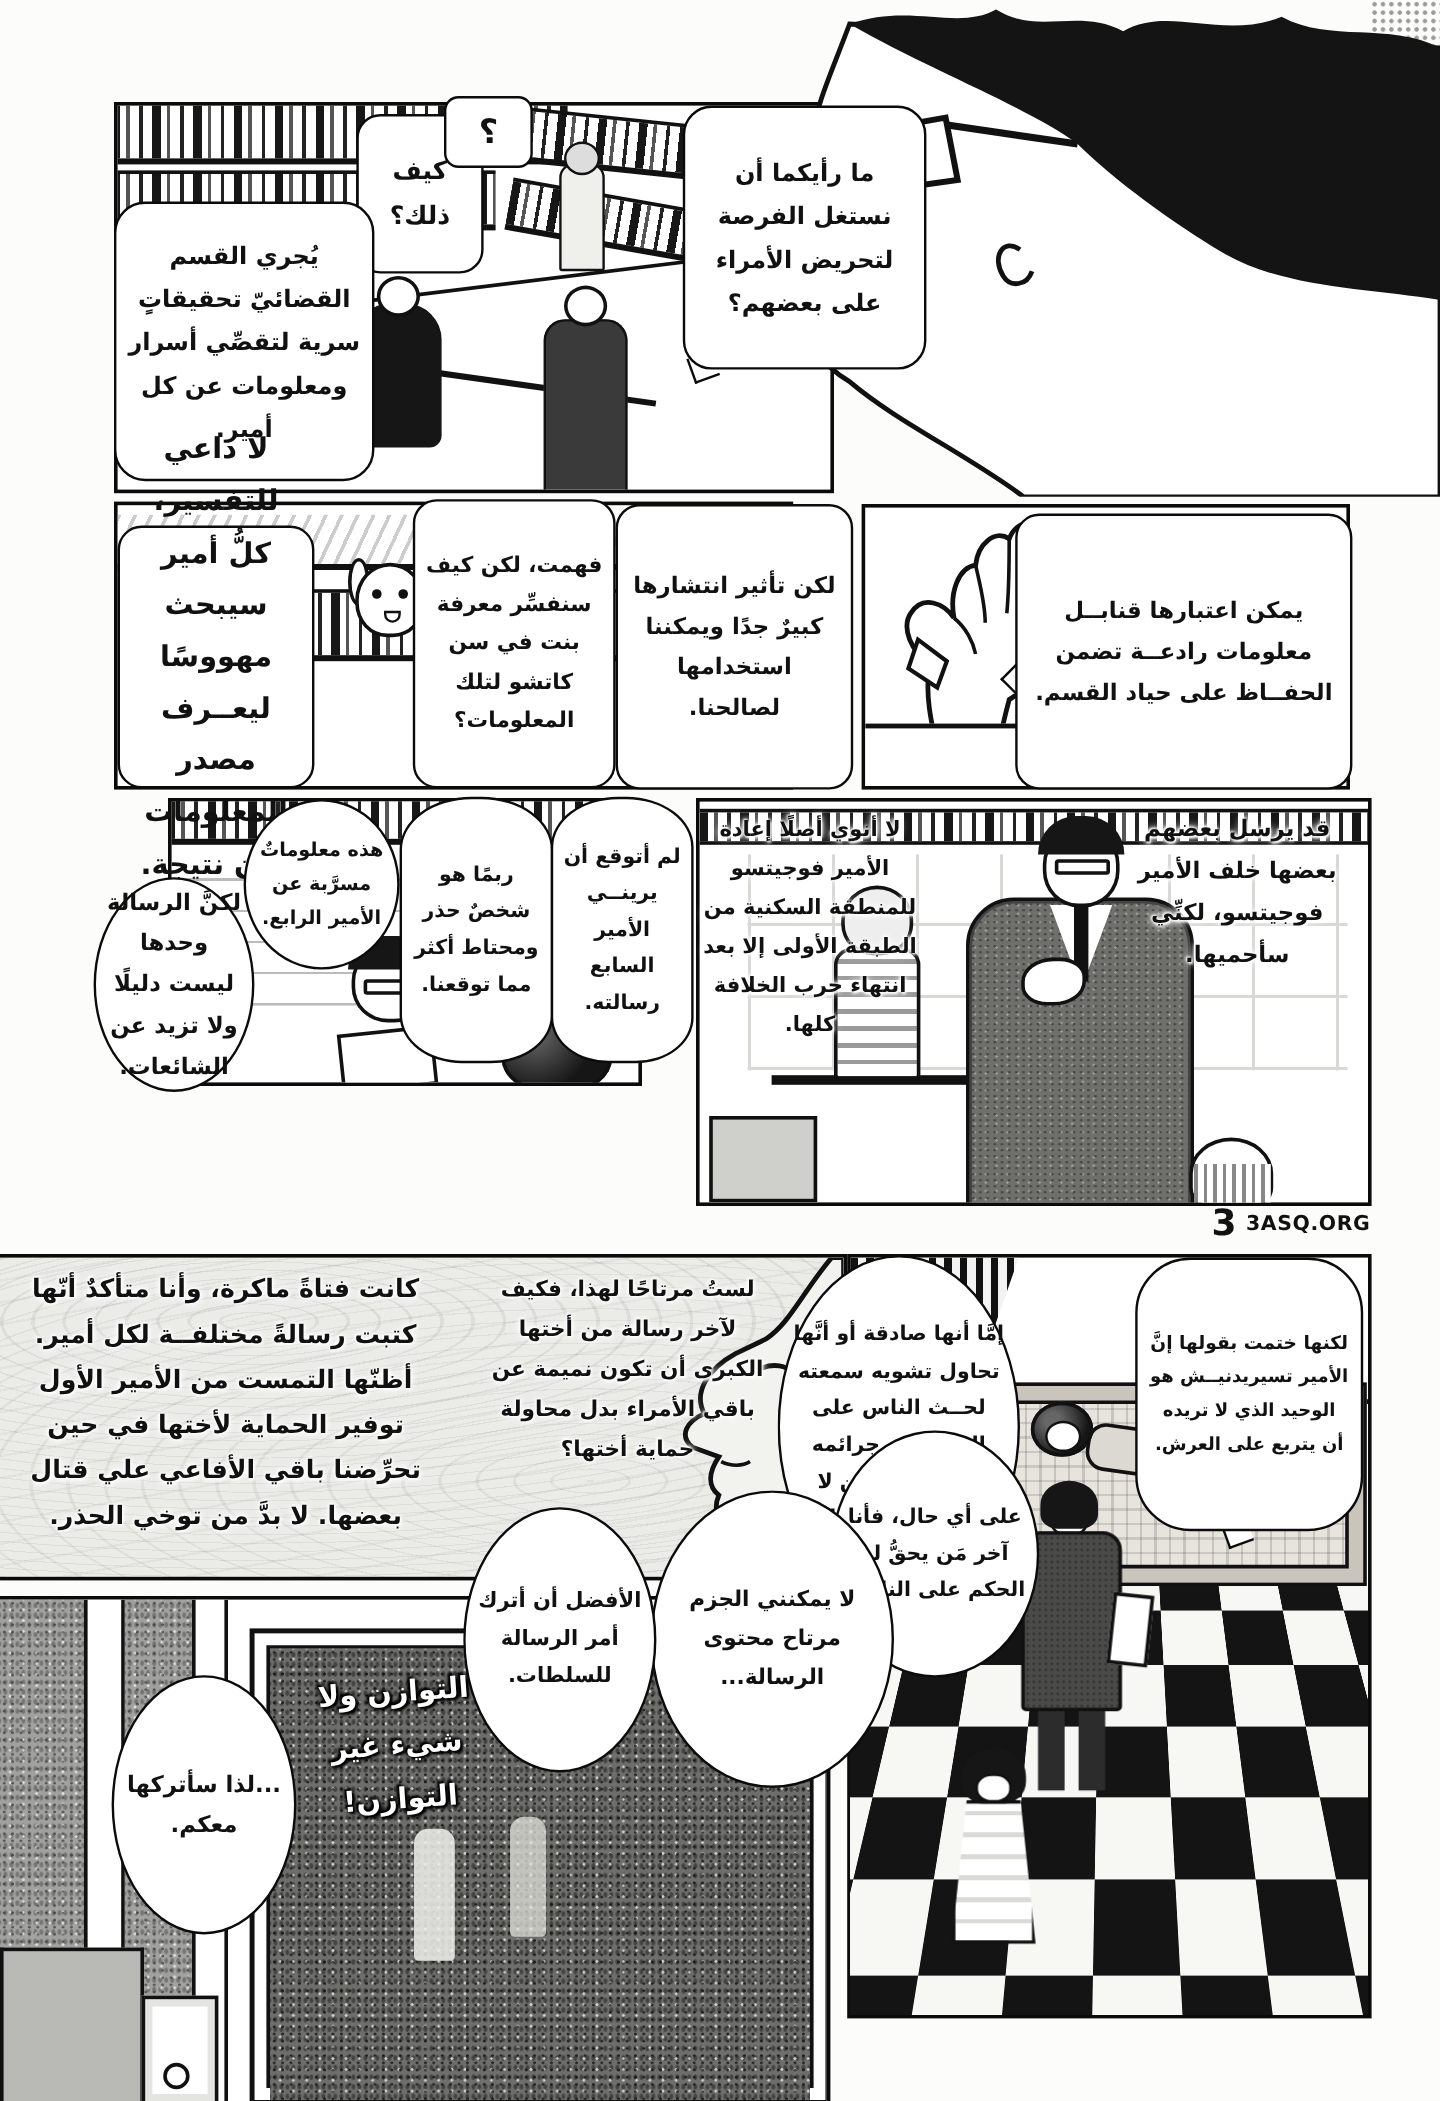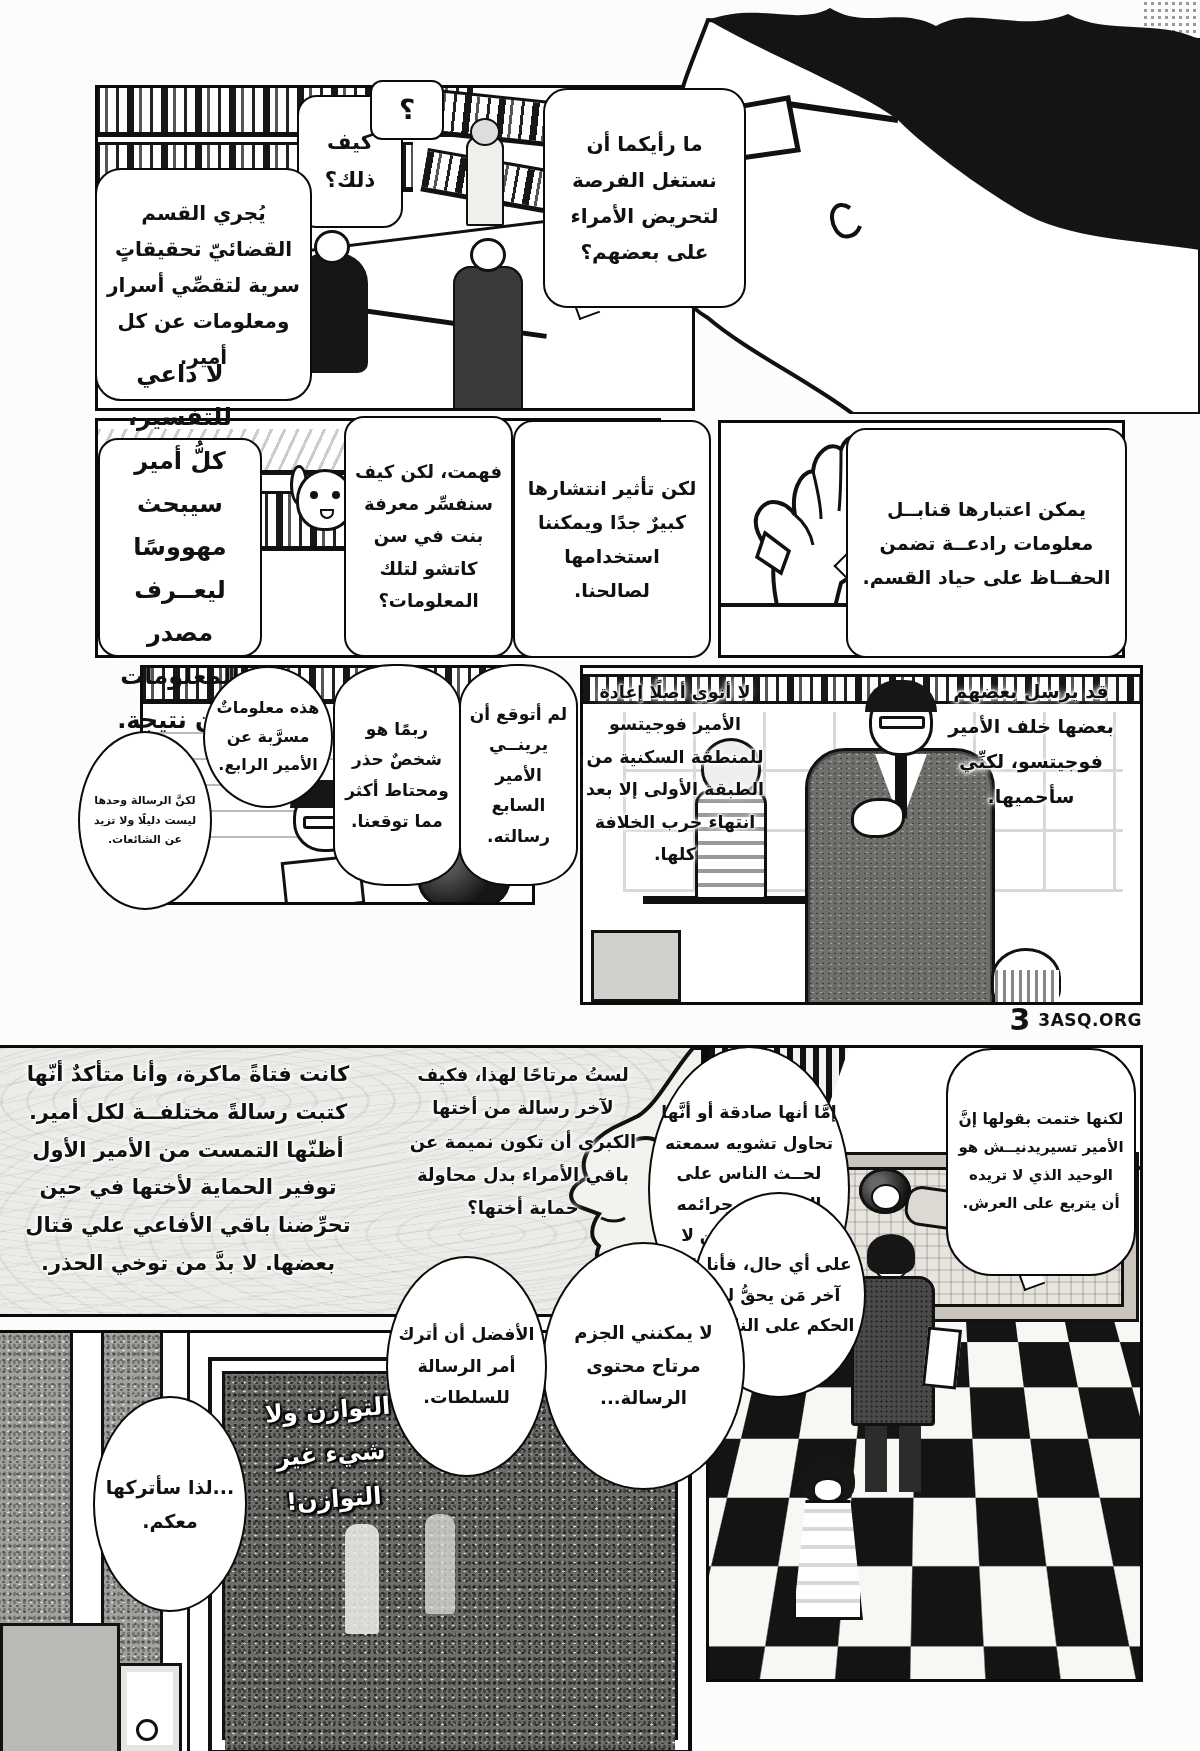--- a/index.html
+++ b/index.html
@@ -68,21 +68,21 @@
 
 <div class="bubble" style="left:370px;top:80px;width:74px;height:60px;border-radius:12px;font-size:28px;z-index:31;">
   <span>؟</span>
 </div>
 <div class="bubble rectb" style="left:297px;top:95px;width:106px;height:133px;font-size:21px;">
   <span>كيف ذلك؟</span>
 </div>
 <div class="bubble rectb" style="left:95px;top:168px;width:217px;height:233px;font-size:20px;border-radius:26px;">
   <span>يُجري القسم القضائيّ تحقيقاتٍ سرية لتقصِّي أسرار ومعلومات عن كل أمير.</span>
 </div>
-<div class="bubble rectb" style="left:543px;top:88px;width:203px;height:220px;font-size:20px;border-radius:24px;">
+<div class="bubble rectb" style="left:569px;top:88px;width:203px;height:220px;font-size:20px;border-radius:24px;">
   <span>ما رأيكما أن نستغل الفرصة لتحريض الأمراء على بعضهم؟</span>
 </div>
 <div class="tail" style="left:575px;top:295px;transform:rotate(-20deg);"></div>
 
 <div class="panel" style="left:95px;top:418px;width:566px;height:240px;">
   <div class="abs" style="left:0;top:8px;width:566px;height:46px;background:repeating-linear-gradient(115deg,#ccc 0 3px,#fff 3px 12px);border-bottom:5px solid #111;"></div>
   <div class="shelfband abs" style="left:110px;top:70px;width:450px;height:60px;"></div>
   <div class="abs" style="left:198px;top:48px;width:58px;height:62px;background:#fff;border:3px solid #111;border-radius:50% 50% 46% 46%;z-index:6;"></div>
   <div class="abs" style="left:192px;top:44px;width:18px;height:40px;background:#fff;border:3px solid #111;border-radius:50%;z-index:5;"></div>
   <div class="abs" style="left:212px;top:70px;width:8px;height:8px;background:#111;border-radius:50%;box-shadow:22px 0 0 #111;z-index:7;"></div>
@@ -127,21 +127,21 @@
 </div>
 <div class="bubble ellip" style="left:203px;top:666px;width:130px;height:142px;font-size:16px;">
   <span>هذه معلوماتٌ مسرَّبة عن الأمير الرابع.</span>
 </div>
 <div class="bubble" style="left:333px;top:664px;width:128px;height:222px;font-size:17px;border-radius:60px 60px 52px 52px/44px 44px 40px 40px;text-align:center;">
   <span>ربمًا هو شخصٌ حذر ومحتاط أكثر مما توقعنا.</span>
 </div>
 <div class="bubble" style="left:459px;top:664px;width:119px;height:222px;font-size:17px;border-radius:56px 56px 48px 48px/42px 42px 38px 38px;">
   <span>لم أتوقع أن يرينــي الأمير السابع رسالته.</span>
 </div>
-<div class="bubble ellip" style="left:78px;top:731px;width:134px;height:179px;font-size:11px;">
+<div class="bubble ellip" style="left:78px;top:731px;width:134px;height:179px;font-size:19px;">
   <span>لكنَّ الرسالة وحدها ليست دليلًا ولا تزيد عن الشائعات.</span>
 </div>
 
 <div class="panel" style="left:580px;top:665px;width:563px;height:340px;">
   <div class="shelfband abs" style="left:0;top:6px;width:563px;height:30px;border-bottom-width:3px;"></div>
   <div class="abs" style="left:40px;top:44px;width:500px;height:180px;background:repeating-linear-gradient(90deg,#d8d8d4 0 3px,transparent 3px 70px),repeating-linear-gradient(0deg,#d8d8d4 0 3px,transparent 3px 60px);"></div>
   <div class="abs" style="left:118px;top:70px;width:60px;height:58px;background:#eee;border:3px solid #111;border-radius:50% 50% 44% 44%;z-index:6;"></div>
   <div class="abs" style="left:112px;top:122px;width:72px;height:110px;background:repeating-linear-gradient(0deg,#fff 0 10px,#999 10px 14px);border:3px solid #111;border-radius:14px 14px 4px 4px;z-index:5;"></div>
   <div class="abs" style="left:60px;top:228px;width:200px;height:8px;background:#111;z-index:4;"></div>
   <div class="abs" style="left:222px;top:80px;width:190px;height:260px;background:#6f6f6b;border:3px solid #111;border-radius:40px 40px 0 0;box-shadow:inset 0 0 0 2px #444;background-image:radial-gradient(rgba(0,0,0,.4) 1px,transparent 1.4px),radial-gradient(rgba(255,255,255,.35) 1px,transparent 1.3px);background-size:6px 5px,9px 7px;z-index:6;"></div>

